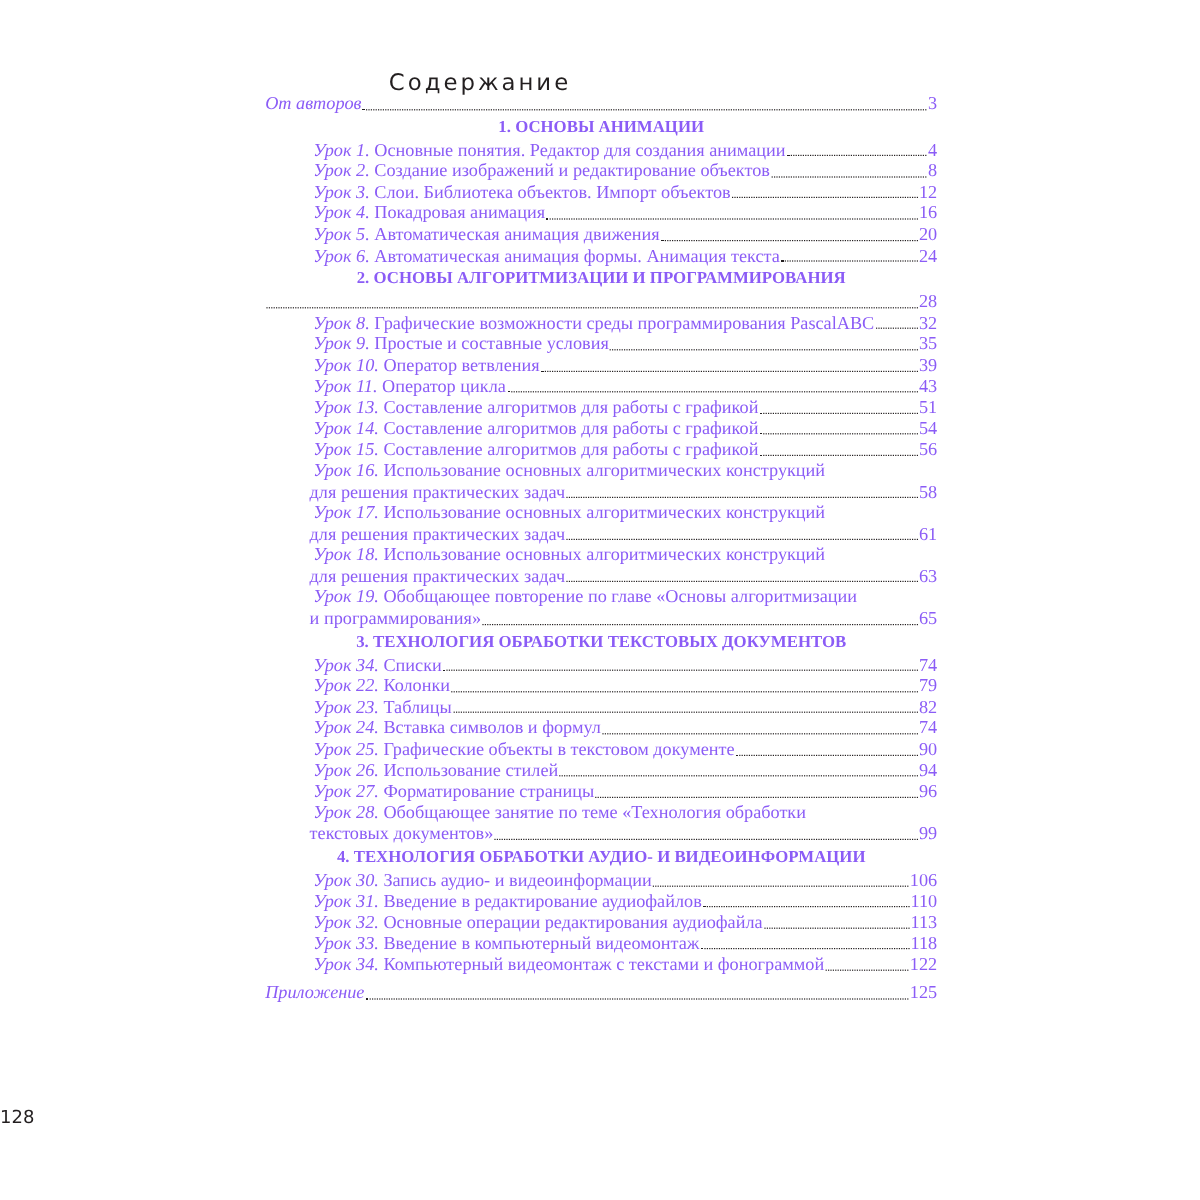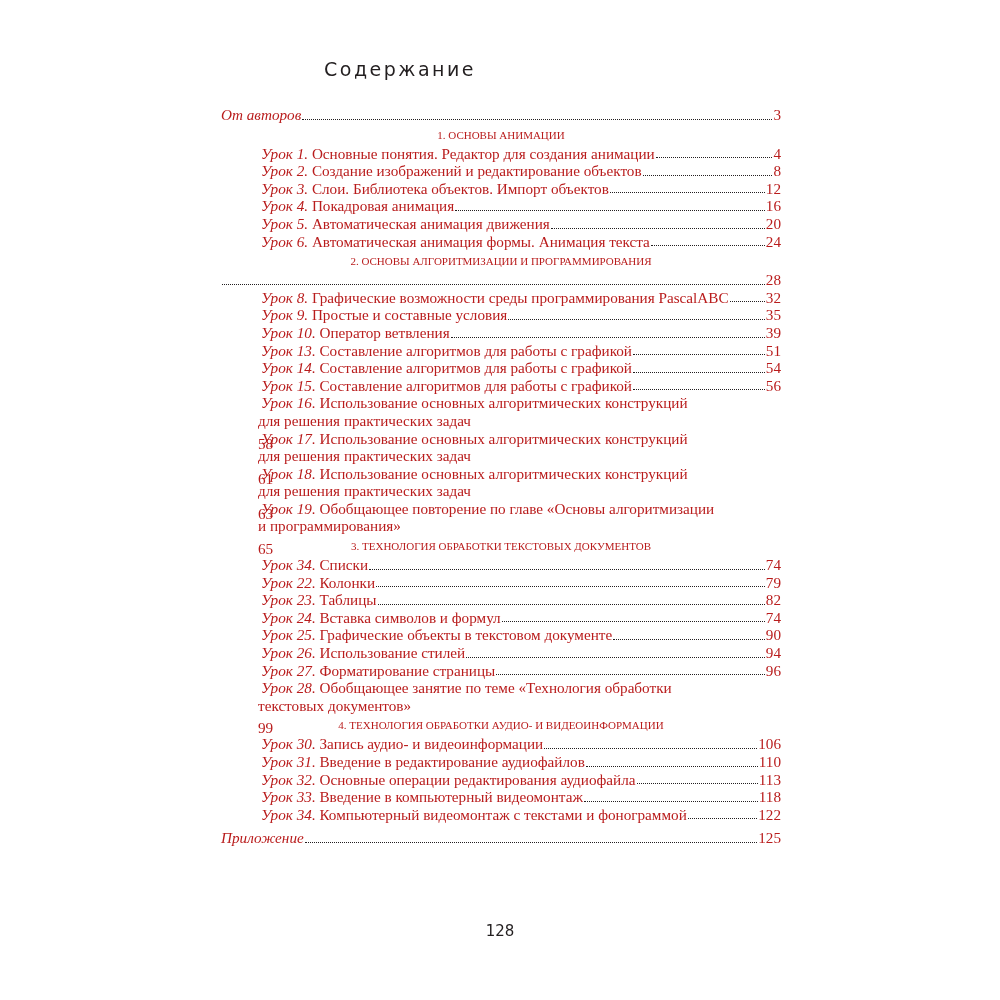--- a/index.html
+++ b/index.html
@@ -2,41 +2,41 @@
 <html><head>
 <meta charset="utf-8">
 <style>
   html, body { margin: 0; padding: 0; background: #ffffff; }
   body { width: 1000px; height: 1000px; position: relative; overflow: hidden; color: #231f20; }
   .page-title {
     position: absolute; left: 0; width: 800px; top: 58px; text-align: center;
     font-family: "DejaVu Sans", sans-serif; font-size: 19px; letter-spacing: 2.5px; color: #231f20;
   }
   .toc {
-    position: absolute; left: 221px; width: 560px; top: 106px;
-    font-family: "Liberation Serif", serif; font-size: 15.2px; color: #b91c1c;
+    position: absolute; left: 221px; width: 560px; top: 78px;
+    font-family: "Liberation Serif", serif; font-size: 15.2px; color: #8b5cf6;
   }
   .row { display: flex; align-items: baseline; height: 17.6px; line-height: 17.6px; white-space: nowrap; }
   .row .label { flex: 0 0 auto; }
   .row .num { font-style: italic; margin-left: 40px; }
   .row .leader {
     flex: 1 1 auto; overflow: hidden; margin: 0 1px;
     border-bottom: 1.3px dotted #231f20; height: 0; align-self: flex-end; margin-bottom: 4px;
   }
   .row .page { flex: 0 0 auto; }
-  .row.cont { padding-left: 37px; flex-direction: column; }
+  .row.cont { padding-left: 37px; }
   .row.two-line-first .leader { border: none; }
   .heading {
-    text-align: center; font-weight: normal; font-size: 11px;
+    text-align: center; font-weight: bold; font-size: 14px;
     height: 21px; line-height: 22px; white-space: nowrap;
   }
   .row.front .label { font-style: italic; }
   .gap { height: 6px; }
   .page-number {
-    position: absolute; left: 0; width: 1000px; top: 922px; text-align: center;
+    position: absolute; left: 0; width: 1000px; top: 922px; text-align: left;
     font-family: "DejaVu Sans", sans-serif; font-size: 15px; color: #231f20;
   }
 </style>
 </head>
 <body>
 
 <div class="page-title">Содержание</div>
 
 <div class="toc" id="toc">
   <div class="row front">
@@ -90,20 +90,25 @@
         <span class="label"><span class="num">Урок 9.</span> <span class="ttl">Простые и составные условия</span></span>
         <span class="leader"></span>
         <span class="page">35</span>
       </div>
       <div class="row">
         <span class="label"><span class="num">Урок 10.</span> <span class="ttl">Оператор ветвления</span></span>
         <span class="leader"></span>
         <span class="page">39</span>
       </div>
       <div class="row">
+        <span class="label"><span class="num">Урок 11.</span> <span class="ttl">Оператор цикла</span></span>
+        <span class="leader"></span>
+        <span class="page">43</span>
+      </div>
+      <div class="row">
         <span class="label"><span class="num">Урок 13.</span> <span class="ttl">Составление алгоритмов для работы с графикой</span></span>
         <span class="leader"></span>
         <span class="page">51</span>
       </div>
       <div class="row">
         <span class="label"><span class="num">Урок 14.</span> <span class="ttl">Составление алгоритмов для работы с графикой</span></span>
         <span class="leader"></span>
         <span class="page">54</span>
       </div>
       <div class="row">

